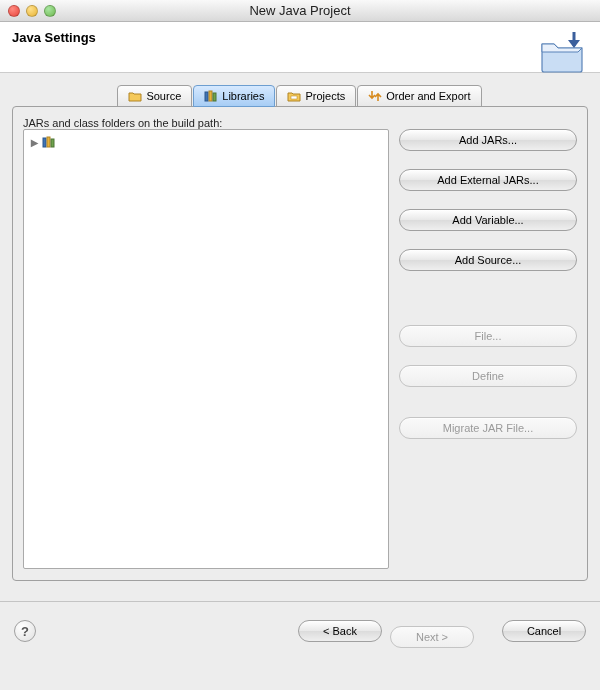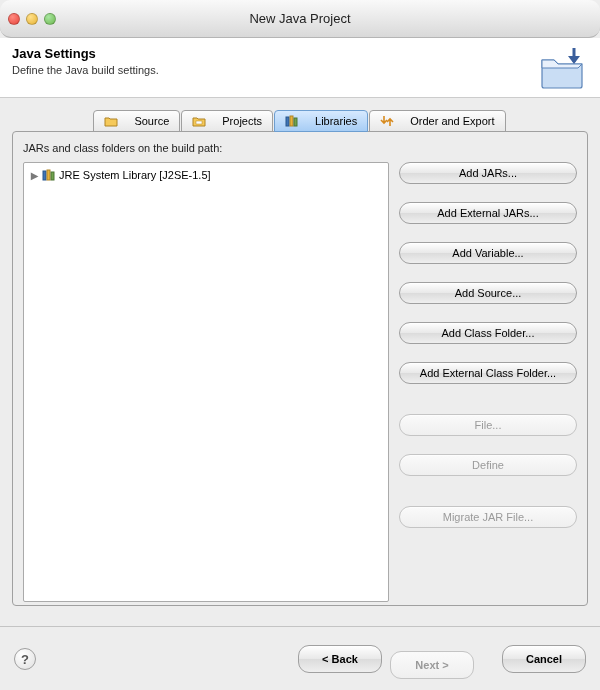--- a/index.html
+++ b/index.html
@@ -6,27 +6,26 @@
     body {
       font-family: "Lucida Grande", "Helvetica Neue", Arial, sans-serif;
       font-size: 11px;
       background: #ededed;
       width: 600px;
       height: 690px;
       overflow: hidden;
       color: #000;
     }
     .title-bar {
-      height: 38px;
+      height: 22px;
       background: linear-gradient(#f9f9f9, #d9d9d9);
       border-bottom: 1px solid #b5b5b5;
       display: flex;
       align-items: center;
       position: relative;
-      border-radius: 11px;
     }
     .traffic-lights {
       display: flex;
       gap: 6px;
       padding-left: 8px;
     }
     .traffic-light {
       width: 12px; height: 12px; border-radius: 50%;
       border: 0.5px solid rgba(0,0,0,0.2);
     }
@@ -38,21 +37,21 @@
       left: 0; right: 0;
       text-align: center;
       color: #222;
       font-size: 13px;
       pointer-events: none;
     }
     .header-region {
       background: #fff;
       border-bottom: 1px solid #ccc;
       padding: 8px 12px 10px 12px;
-      height: 60px;
+      height: 51px;
       position: relative;
     }
     .header-title {
       font-size: 13px;
       font-weight: bold;
       margin-bottom: 3px;
     }
     .header-desc {
       font-size: 11px;
       color: #333;
@@ -67,21 +66,21 @@
     }
     .tab-bar {
       display: flex;
       justify-content: center;
       gap: 0;
       margin-bottom: -1px;
     }
     .tab {
       display: flex;
       align-items: center;
-      gap: 16px;
+      gap: 4px;
       padding: 3px 10px;
       border: 1px solid #a0a0a0;
       background: linear-gradient(#fdfdfd, #e8e8e8);
       border-radius: 4px 4px 0 0;
       margin-right: 1px;
       font-size: 11px;
       cursor: default;
       text-align: center;
     }
     .tab.active {
@@ -96,21 +95,21 @@
     .content-border {
       border: 1px solid #a0a0a0;
       border-radius: 4px;
       background: #ededed;
       padding: 10px;
       height: 475px;
     }
     .content-label {
       font-size: 11px;
       color: #222;
-      margin-bottom: 8px;
+      margin-bottom: 0;
     }
     .content-body {
       display: flex;
       gap: 10px;
       height: 440px;
     }
     .tree-box {
       flex: 1;
       background: #fff;
       border: 1px solid #aaa;
@@ -172,29 +171,28 @@
     .help-btn {
       width: 22px; height: 22px;
       border-radius: 50%;
       border: 1px solid #a0a0a0;
       background: radial-gradient(circle at 35% 30%, #fff, #e0e0e0);
       display: flex; align-items: center; justify-content: center;
       font-size: 13px; color: #555; font-weight: bold;
     }
     .footer-btn {
       min-width: 84px;
-      height: 28px;
+      height: 22px;
       border-radius: 11px;
       border: 1px solid #a0a0a0;
       background: linear-gradient(#ffffff, #e9e9e9 48%, #dcdcdc 52%, #efefef);
       font-size: 11px;
       display: flex; align-items: center; justify-content: center;
       padding: 0 14px;
       cursor: default;
-      font-weight: bold;
     }
     .footer-btn.disabled { color: #9a9a9a; border-color: #c4c4c4; background: linear-gradient(#fafafa,#efefef); margin-top: 12px;}
     .footer-btn.default {
       background: linear-gradient(#c9e4ff, #89bdf4 48%, #69a7ec 52%, #a9d0fb);
       border-color: #5a8cc8;
       color: #0a2a55;
     }
   </style>
 </head>
 <body>
@@ -203,59 +201,58 @@
   <div class="traffic-lights">
     <div class="traffic-light tl-red"></div>
     <div class="traffic-light tl-yellow"></div>
     <div class="traffic-light tl-green"></div>
   </div>
   <div class="title-text">New Java Project</div>
 </div>
 
 <div class="header-region">
   <div class="header-title">Java Settings</div>
-  <div class="header-desc">Define the Java build settings.</div>
   <div class="header-icon">
     <svg width="50" height="44" viewBox="0 0 50 44">
       <path d="M4 14 L16 14 L20 18 L44 18 L44 40 Q44 42 42 42 L6 42 Q4 42 4 40 Z" fill="#c9ddf4" stroke="#5a83b8" stroke-width="1.2"></path>
       <path d="M4 14 L16 14 L20 18 L44 18 L40 22 L4 22 Z" fill="#e8f0fb" stroke="#5a83b8" stroke-width="1"></path>
       <path d="M36 2 L36 16" stroke="#3b5f9c" stroke-width="3"></path>
       <path d="M30 10 L36 18 L42 10" fill="#3b5f9c"></path>
     </svg>
   </div>
 </div>
 
 <div class="main-area">
   <div class="tab-bar">
     <div class="tab">
       <span class="tab-icon">
         <svg width="14" height="14" viewBox="0 0 14 14">
             <path d="M1 4 L5 4 L6 5 L13 5 L13 12 L1 12 Z" fill="#f5c95a" stroke="#b08425"></path>
           </svg>
       </span>
       <span>Source</span>
     </div>
-    <div class="tab">
-      <span class="tab-icon">
-        <svg width="14" height="14" viewBox="0 0 14 14">
-            <path d="M1 4 L5 4 L6 5 L13 5 L13 12 L1 12 Z" fill="#f5c95a" stroke="#b08425"></path>
-            <rect x="4" y="7" width="6" height="3" fill="#fff" stroke="#b08425" stroke-width="0.5"></rect>
-          </svg>
-      </span>
-      <span>Projects</span>
-    </div>
     <div class="tab active">
       <span class="tab-icon">
         <svg width="14" height="14" viewBox="0 0 14 14">
             <rect x="1" y="3" width="3" height="9" fill="#3f74b5" stroke="#2a568c"></rect>
             <rect x="5" y="2" width="3" height="10" fill="#e7b23c" stroke="#b08425"></rect>
             <rect x="9" y="4" width="3" height="8" fill="#6fa24d" stroke="#4d7534"></rect>
           </svg>
       </span>
       <span>Libraries</span>
+    </div>
+    <div class="tab">
+      <span class="tab-icon">
+        <svg width="14" height="14" viewBox="0 0 14 14">
+            <path d="M1 4 L5 4 L6 5 L13 5 L13 12 L1 12 Z" fill="#f5c95a" stroke="#b08425"></path>
+            <rect x="4" y="7" width="6" height="3" fill="#fff" stroke="#b08425" stroke-width="0.5"></rect>
+          </svg>
+      </span>
+      <span>Projects</span>
     </div>
     <div class="tab">
       <span class="tab-icon">
         <svg width="14" height="14" viewBox="0 0 14 14">
             <path d="M4 2 L4 9 M1 6 L4 9 L7 6" fill="none" stroke="#d78b1f" stroke-width="1.6"></path>
             <path d="M10 12 L10 5 M7 8 L10 5 L13 8" fill="none" stroke="#d78b1f" stroke-width="1.6"></path>
           </svg>
       </span>
       <span>Order and Export</span>
     </div>
@@ -267,47 +264,40 @@
       <div class="tree-box">
         <div class="tree-item">
           <span class="disclosure">▶</span>
           <span class="tab-icon">
             <svg width="14" height="14" viewBox="0 0 14 14">
                 <rect x="1" y="3" width="3" height="9" fill="#3f74b5" stroke="#2a568c"></rect>
                 <rect x="5" y="2" width="3" height="10" fill="#e7b23c" stroke="#b08425"></rect>
                 <rect x="9" y="4" width="3" height="8" fill="#6fa24d" stroke="#4d7534"></rect>
               </svg>
           </span>
-          <span>JRE System Library [J2SE-1.5]</span>
         </div>
       </div>
       <div class="side-buttons">
         <div class="aqua-btn">
             <span>Add JARs...</span>
           </div>
         <div style="height:6px"></div>
         <div class="aqua-btn">
             <span>Add External JARs...</span>
           </div>
         <div style="height:6px"></div>
         <div class="aqua-btn">
             <span>Add Variable...</span>
           </div>
         <div style="height:6px"></div>
         <div class="aqua-btn">
             <span>Add Source...</span>
           </div>
         <div style="height:6px"></div>
-        <div class="aqua-btn">
-            <span>Add Class Folder...</span>
-          </div>
-        <div style="height:6px"></div>
-        <div class="aqua-btn">
-            <span>Add External Class Folder...</span>
-          </div>
+        <div style="height:6px"></div>
         <div class="side-spacer"></div>
         <div class="aqua-btn disabled">
             <span>File...</span>
           </div>
         <div style="height:6px"></div>
         <div class="aqua-btn disabled">
             <span>Define</span>
           </div>
         <div class="side-spacer"></div>
         <div class="aqua-btn disabled">

